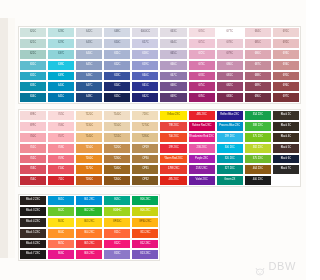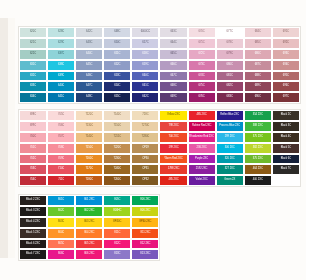--- a/index.html
+++ b/index.html
@@ -650,14 +650,26 @@
         </div>
         <div class="sw" style="background: rgb(140, 120, 200);">
           <span style="color: rgb(255, 255, 255);">813C</span>
         </div>
         <div class="sw" style="background: rgb(120, 88, 188);">
           <span style="color: rgb(255, 255, 255);">813 2XC</span>
         </div>
       </div>
     </div>
 
+  <div class="watermark">
+    <span class="wm-icon">
+      <svg width="12" height="9" viewBox="0 0 12 9">
+        <path d="M2 1 L3.2 3 M10 1 L8.8 3" stroke="#c2c2c6" stroke-width="0.9" fill="none"></path>
+        <ellipse cx="6" cy="5" rx="3.6" ry="3" fill="none" stroke="#c2c2c6" stroke-width="0.9"></ellipse>
+        <circle cx="4.6" cy="4.4" r="0.45" fill="#c2c2c6"></circle>
+        <circle cx="7.4" cy="4.4" r="0.45" fill="#c2c2c6"></circle>
+        <path d="M4.8 6.1 Q6 7 7.2 6.1" stroke="#c2c2c6" stroke-width="0.7" fill="none"></path>
+      </svg>
+    </span>
+    <span class="wm-text">DBW</span>
+  </div>
 
 </div>
 
 </body></html>

